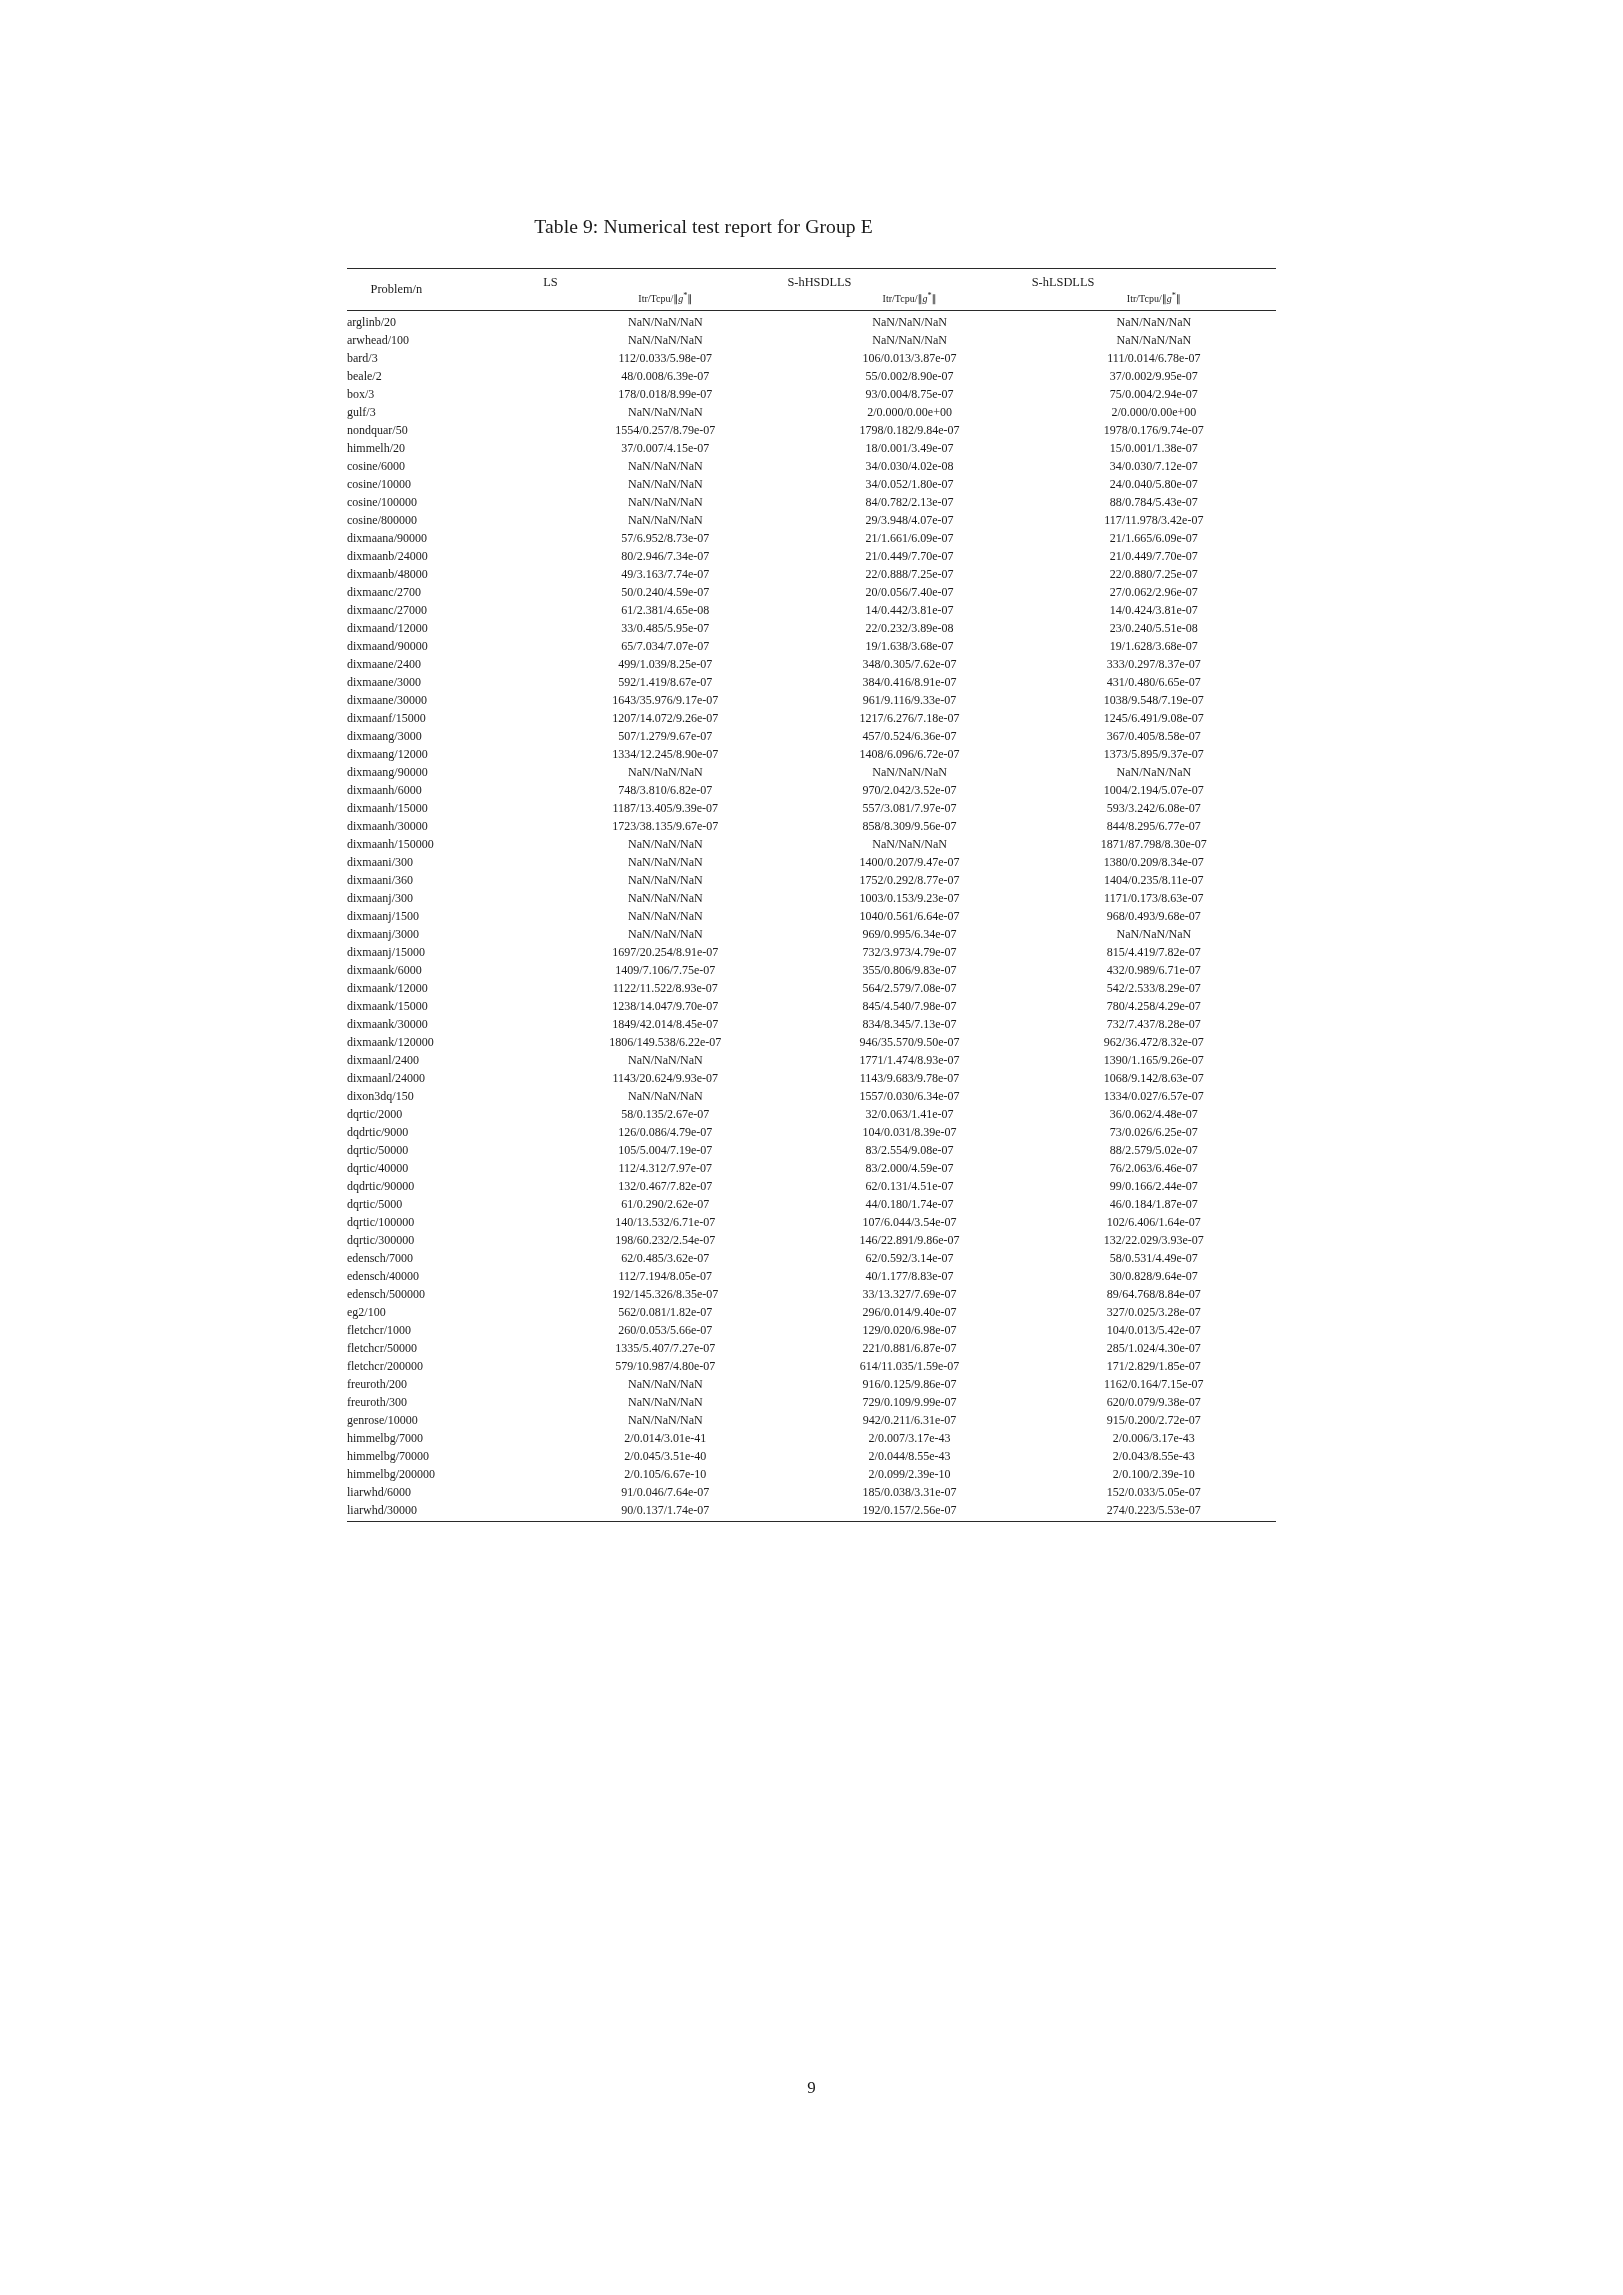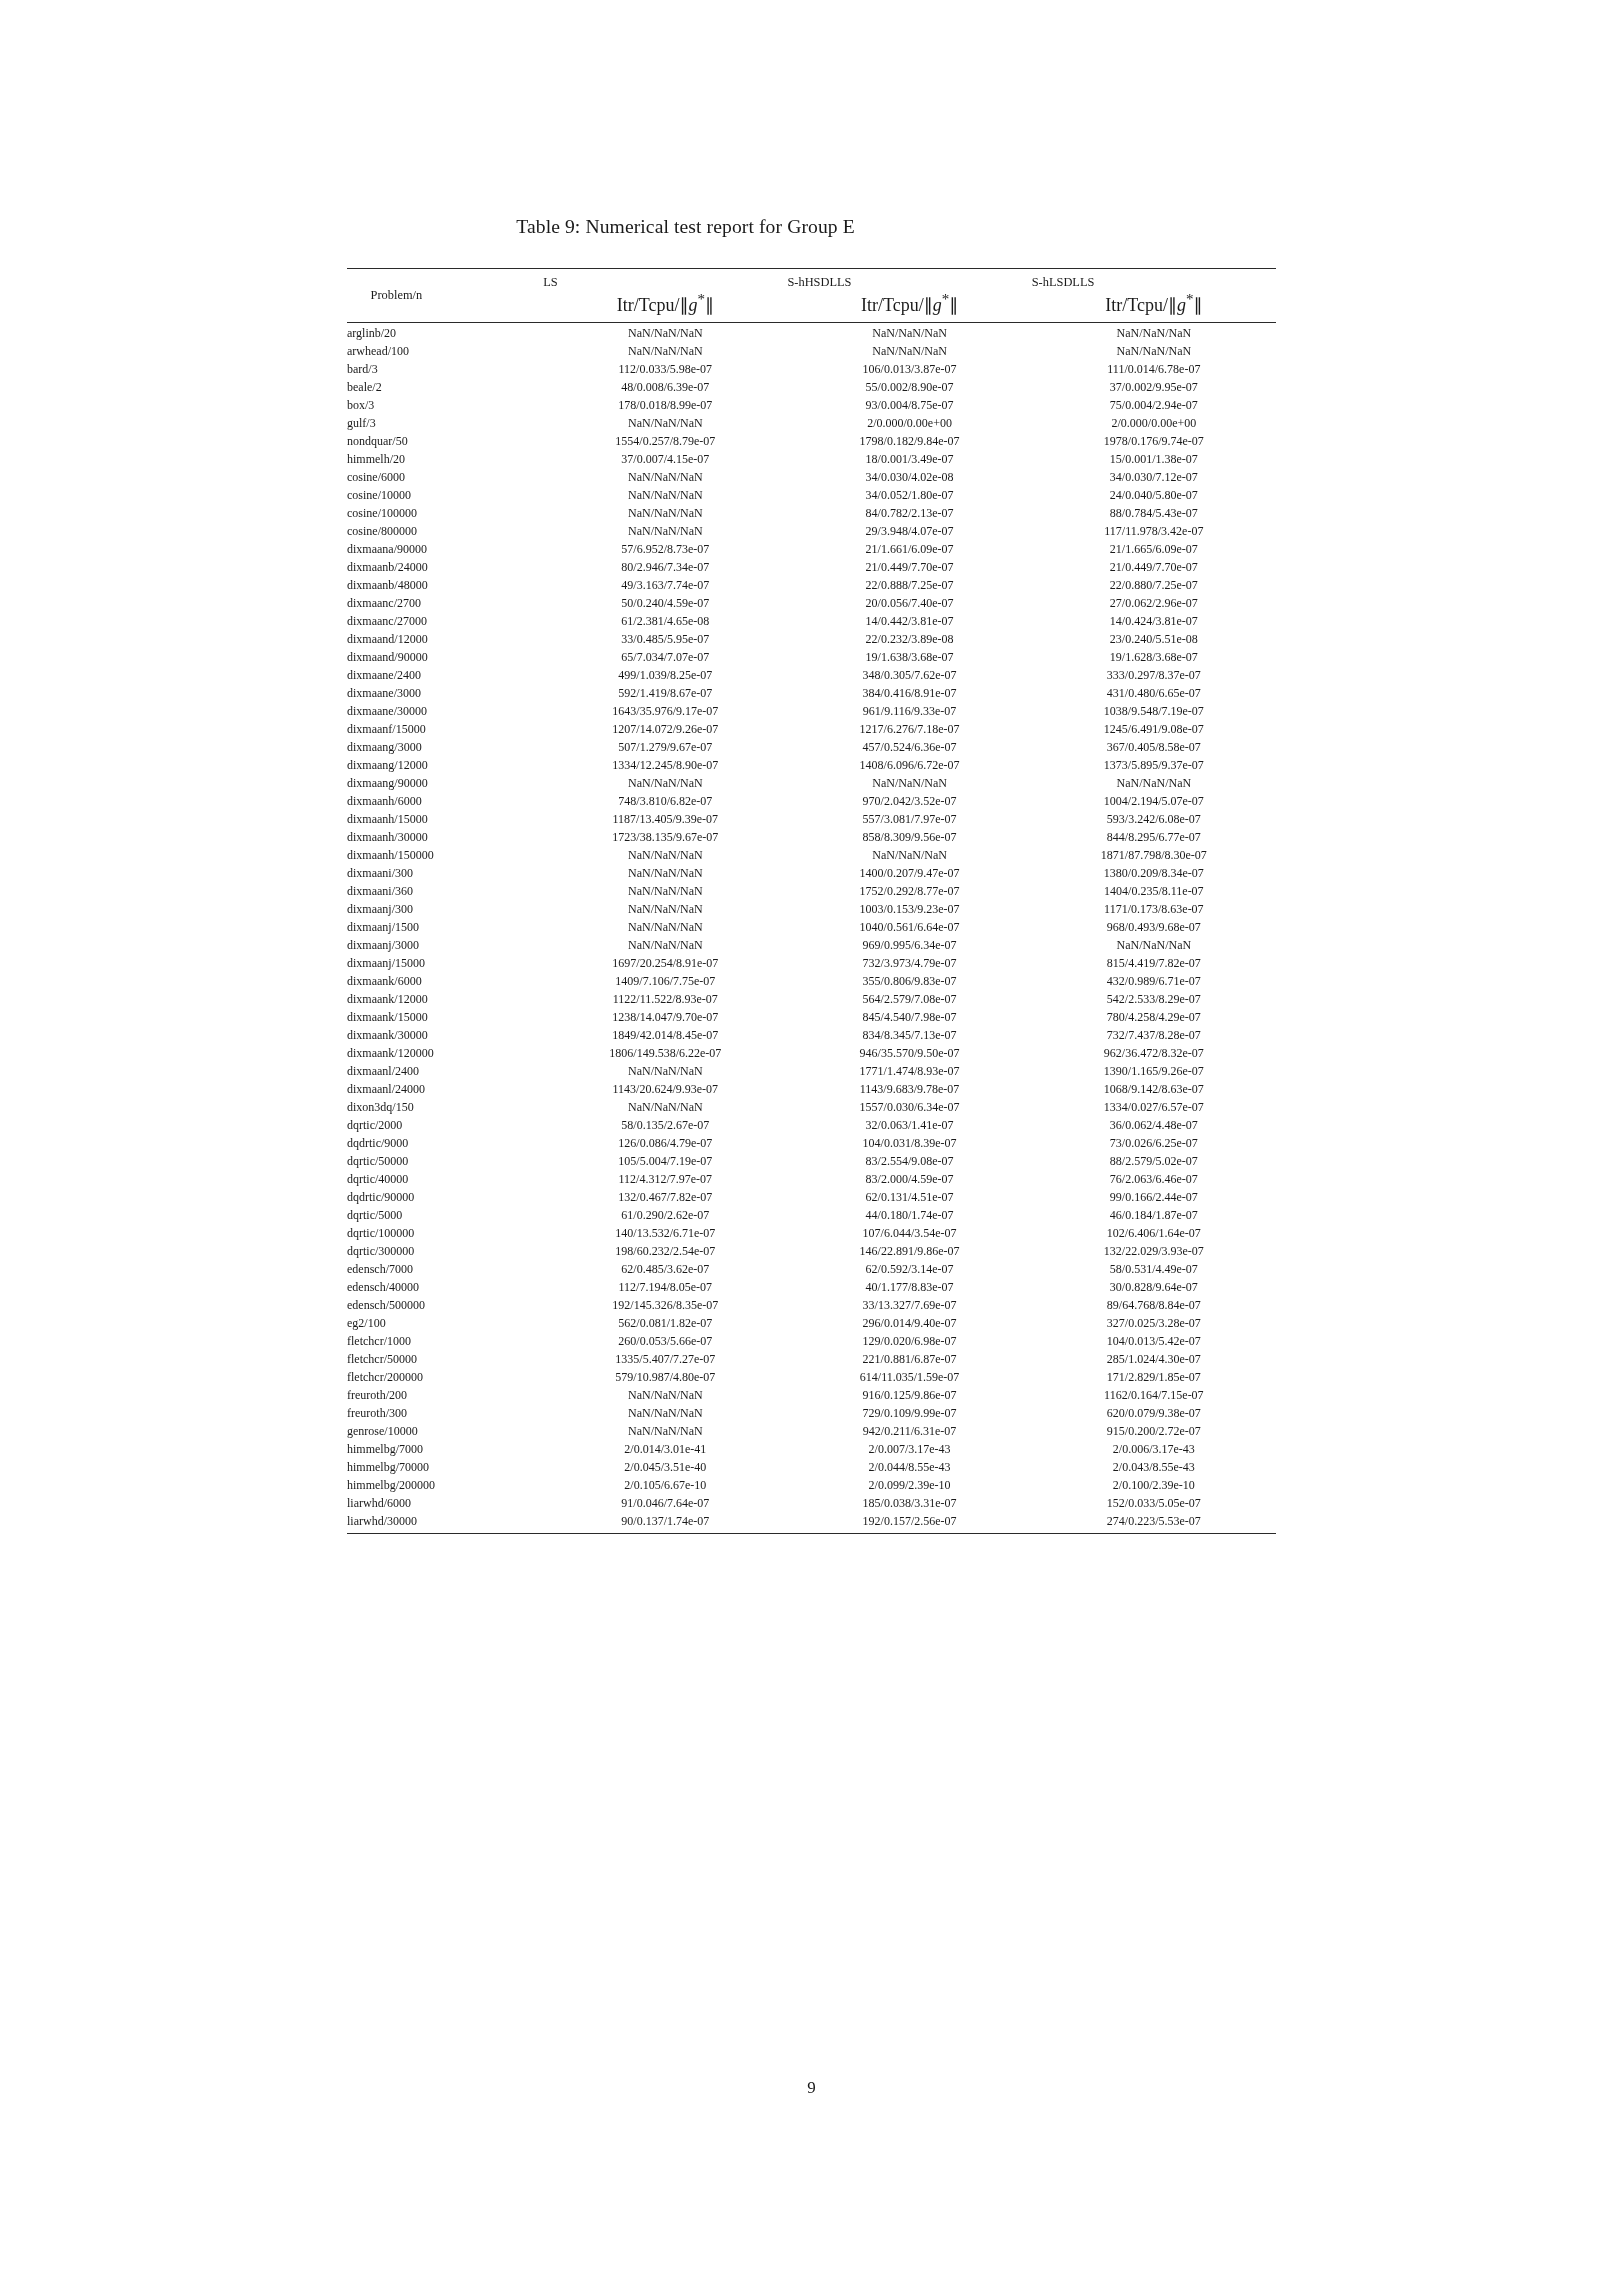--- a/index.html
+++ b/index.html
@@ -22,20 +22,21 @@
     height: 2295px;
   }
   .caption {
     position: absolute;
     top: 216px;
     left: 0;
     width: 1371px;
     text-align: center;
     font-size: 19.6px;
     letter-spacing: 0.1px;
+    padding-left: 18px;
   }
   table.report {
     position: absolute;
     top: 268px;
     left: 347px;
     width: 929px;
     border-collapse: collapse;
     font-size: 12px;
   }
   table.report thead tr.toprule th {
@@ -47,21 +48,21 @@
   }
   .hdr-group {
     text-align: left;
     padding-top: 5.9px !important;
     padding-bottom: 1.3px !important;
     font-size: 12.4px;
   }
   .hdr-sub {
     text-align: center;
     padding-bottom: 5.9px !important;
-    font-size: 18px;
+    font-size: 10px;
   }
   .hdr-problem {
     text-align: left;
     vertical-align: middle;
     padding-left: 23.6px !important;
     font-size: 12.4px;
   }
   table.report tbody tr:first-child td {
     border-top: 0.8px solid #2a2a2a;
     padding-top: 3.3px;

